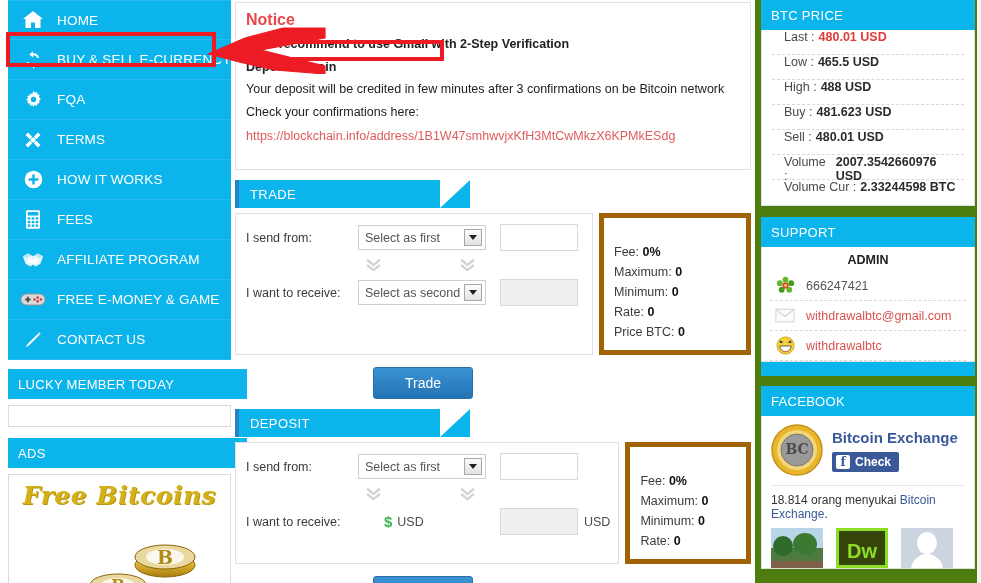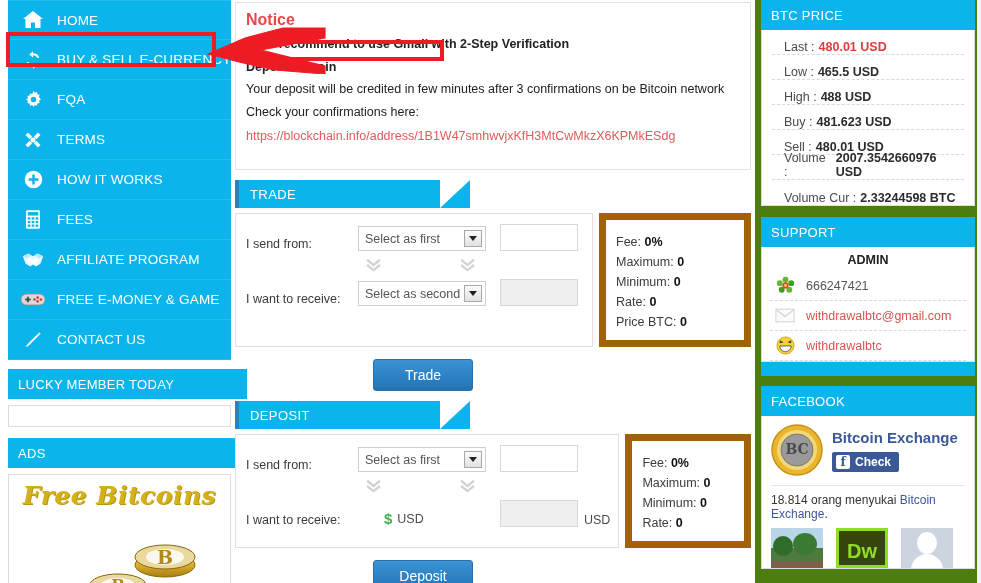--- a/index.html
+++ b/index.html
@@ -139,21 +139,21 @@
     display: flex;
     align-items: stretch;
   }
   .form-box {
     flex: 0 0 358px;
     border: 1px solid #e0e0e0;
     background: #fff;
     padding: 10px 8px 10px 10px;
     position: relative;
   }
-  .fr { display: flex; align-items: flex-end; }
+  .fr { display: flex; align-items: center; }
   .fr-label {
     font-size: 12.5px; color: #3b3b3b;
     width: 112px; flex: 0 0 112px;
   }
   .sel {
     position: relative;
     width: 128px; height: 25px;
     border: 1px solid #cfcfcf;
     background: #fff;
     display: flex; align-items: center;
@@ -194,23 +194,23 @@
   .chev {
     width: 22px; height: 20px;
     display:flex; align-items:center; justify-content:center;
   }
   .chev.c1 { margin-left: 116px; }
   .chev.c2 { margin-left: 72px; }
 
   .info-box {
     flex: 1 1 auto;
     margin-left: 6px;
-    border: 7px solid #a16207;
-    background: #fff;
-    padding: 12px 0 8px 10px;
+    border: 5px solid #a16207;
+    background: #fff;
+    padding: 24px 0 8px 10px;
   }
   .info-line {
     font-size: 12.5px; color: #3b3b3b; line-height: 20px;
   }
   .info-line b { color: #111; }
 
   .btn-row { text-align: center; margin-top: 12px; padding-right: 140px; }
   .bluebtn {
     display: inline-block;
     min-width: 100px;
@@ -242,21 +242,21 @@
     display: flex; align-items: center;
     padding-left: 10px; letter-spacing: .3px;
   }
   .rbody {
     border: 1px solid #e0e0e0;
     border-top: none;
     background: #fff;
     padding: 0 10px;
   }
   .price-row {
-    height: 25px; display: flex; align-items: flex-end;
+    height: 25px; display: flex; align-items: flex-start;
     border-bottom: 1px dashed #d8d8d8;
     font-size: 12.5px; color: #4a4a4a;
     padding-left: 12px;
   }
   .price-row:last-child { border-bottom: none; }
   .price-row b { color: #2b2b2b; margin-left: 4px; }
   .price-row.hl b { color: #e23a3a; }
 
   .admin-title {
     text-align: center; font-weight: bold; font-size: 12.5px;

